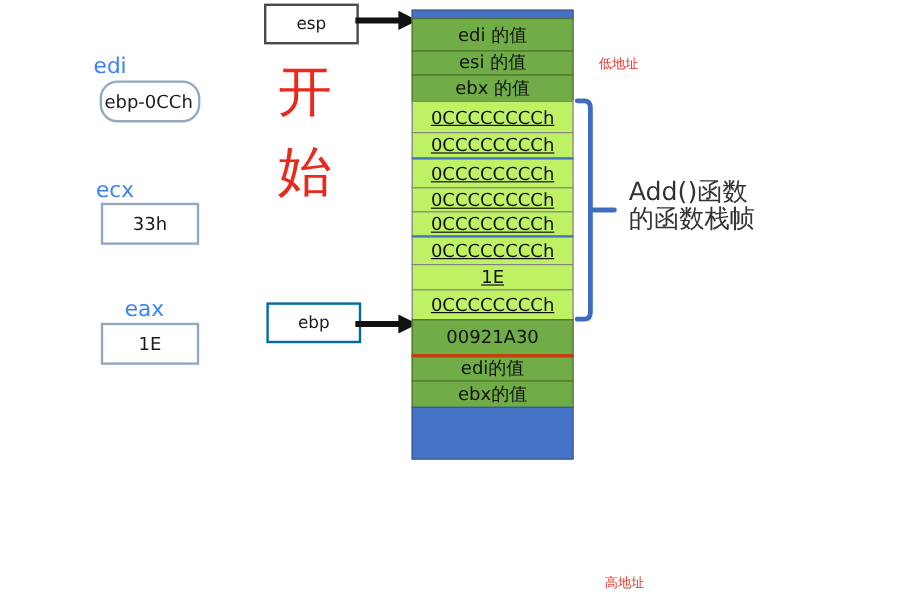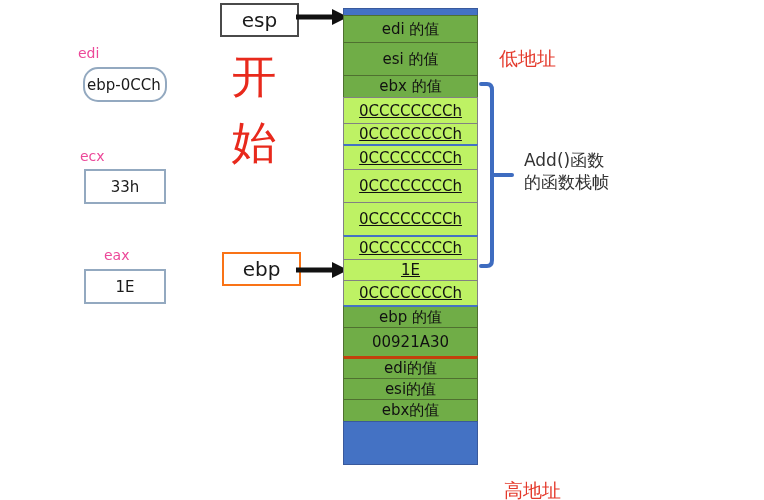--- a/index.html
+++ b/index.html
@@ -4,68 +4,68 @@
 <style>
   html,body{margin:0;padding:0;}
   body{
     width:764px;height:500px;position:relative;background:#ffffff;
     font-family:"DejaVu Sans","Liberation Sans",sans-serif;
     color:#1a1a1a;overflow:hidden;
   }
   .abs{position:absolute;}
 
   
-  .reg-label{font-size:14px;color:#ec4899;}
+  .reg-label{font-size:18px;color:#3b82f6;}
   .reg-box{
     width:78px;height:31px;background:#fff;
     border:2px solid #93a9c0;
     display:flex;align-items:center;justify-content:center;
     font-size:15px;
   }
   .reg-box.left-text{justify-content:flex-start;padding-left:2px;border-radius:15px;}
 
   
   .ptr-box{
     width:75px;height:30px;background:#fff;
     display:flex;align-items:center;justify-content:center;
-    font-size:20px;
+    font-size:14px;
   }
   .ptr-esp{border:2px solid #4a4a4a;}
-  .ptr-ebp{border:2px solid #f97316;}
+  .ptr-ebp{border:2px solid #0369a1;}
 
   
   .start-text{
     font-size:45px;line-height:66px;color:#e8291c;
     width:60px;text-align:center;white-space:pre-line;
   }
 
   
-  .addr-label{font-size:19px;color:#e4392b;}
+  .addr-label{font-size:11px;color:#e4392b;}
 
   
   .stack{width:135px;display:flex;flex-direction:column;}
   .cell{
     box-sizing:border-box;
     display:flex;align-items:center;justify-content:center;
     font-size:15px;color:#111;
     margin-top:-1px;
   }
   .cell.cap{height:8px;background:#4472C4;border:1px solid #39599c;margin-top:0;}
   .cell.green{background:#70AD47;border:1px solid #4f7030;}
   .cell.gray{background:#bef264;border:1px solid #828282;text-decoration:underline;}
   .cell.bd-blue{border-top:2px solid #4472C4;}
   .cell.bd-thick{border-top:3px solid #c2410c;}
   .cell.tail{height:44px;background:#4472C4;border:1px solid #39599c;}
 
-  .h28{height:28px}.h21{height:34px}.h23{height:23px}
+  .h28{height:28px}.h21{height:21px}.h23{height:23px}
   .h27{height:27px}.h22{height:22px}.h26{height:26px}
   .h25{height:25px}.h18{height:30px}
 
   
-  .frame-label{font-size:17px;color:#333;line-height:22px;white-space:pre-line;}
+  .frame-label{font-size:21px;color:#333;line-height:22px;white-space:pre-line;}
 </style>
 </head>
 <body>
 
 <div class="abs reg-label" style="left:78px;top:45px;">edi</div>
 <div class="abs reg-box left-text" style="left:83px;top:67px;">ebp-0CCh</div>
 
 <div class="abs reg-label" style="left:80px;top:148px;">ecx</div>
 <div class="abs reg-box" style="left:84px;top:169px;">33h</div>
 
@@ -96,24 +96,22 @@
 
   <div class="cell gray h27">0CCCCCCCCh</div>
   <div class="cell gray h22">0CCCCCCCCh</div>
   <div class="cell gray h26 bd-blue">0CCCCCCCCh</div>
   <div class="cell gray h21">0CCCCCCCCh</div>
   <div class="cell gray h21">0CCCCCCCCh</div>
   <div class="cell gray h25 bd-blue">0CCCCCCCCh</div>
   <div class="cell gray h22">1E</div>
   <div class="cell gray h26">0CCCCCCCCh</div>
 
-  <div class="cell green h23 bd-blue">ebp 的值</div>
   <div class="cell green h18">00921A30</div>
   <div class="cell green h23 bd-thick">edi的值</div>
-  <div class="cell green h22">esi的值</div>
   <div class="cell green h23">ebx的值</div>
 
   <div class="cell tail"></div>
 </div>
 
 <div class="abs addr-label" style="left:499px;top:46px;">低地址</div>
 <div class="abs addr-label" style="left:504px;top:478px;text-align:center;">高地址</div>
 
 <svg class="abs" style="left:478px;top:81px;" width="38" height="190">
   <path d="M 3 3 H 9 Q 14 3 14 9 V 179 Q 14 185 9 185 H 3" fill="none" stroke="#3E6CC0" stroke-width="4" stroke-linecap="round" stroke-linejoin="round"></path>

